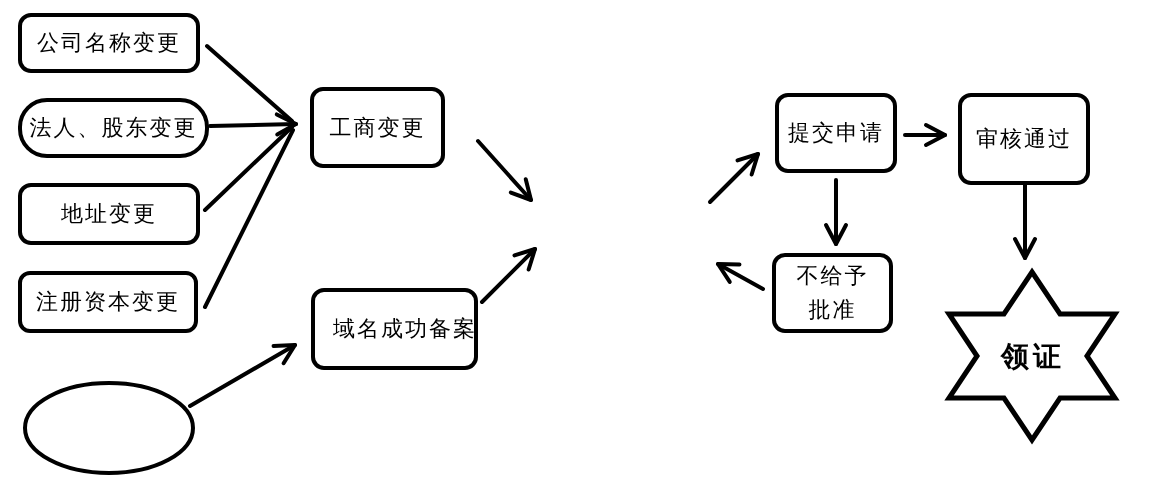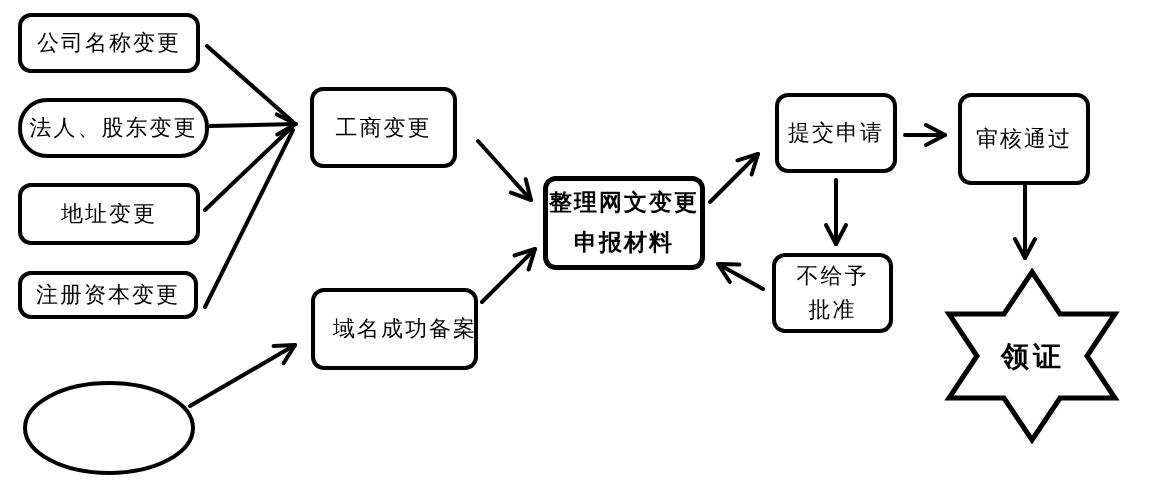--- a/index.html
+++ b/index.html
@@ -100,36 +100,32 @@
   </div>
 
   <div class="node" style="left:18px;  top:98px;  width:191px; height:60px;border-radius:29px;">
     <span class="line">法人、股东变更</span>
   </div>
 
   <div class="node" style="left:18px;  top:183px; width:182px; height:62px;">
     <span class="line">地址变更</span>
   </div>
 
-  <div class="node" style="left:18px;  top:271px; width:180px; height:48px;">
+  <div class="node" style="left:18px;  top:271px; width:180px; height:62px;border-radius:12px;">
     <span class="line">注册资本变更</span>
   </div>
 
-  <div class="node" style="left:310px; top:87px;  width:147px; height:81px;">
+  <div class="node" style="left:310px; top:87px;  width:135px; height:81px;">
     <span class="line">工商变更</span>
   </div>
 
   <div class="node" style="left:311px; top:288px; width:167px; height:82px;padding-left:21px;">
     <span class="line">域名成功备案</span>
   </div>
 
-  <div class="node bold twoline" style="left:543px; top:176px; width:162px; height:94px; border-width:5px;">
-    <span class="line">整理网文变更</span>
-    <span class="line">申报材料</span>
-  </div>
 
   <div class="node" style="left:775px; top:93px;  width:122px; height:80px;">
     <span class="line">提交申请</span>
   </div>
 
   <div class="node" style="left:958px; top:93px;  width:132px; height:92px;">
     <span class="line">审核通过</span>
   </div>
 
   <div class="node twoline" style="left:772px; top:253px; width:121px; height:80px; line-height:1.55;">

